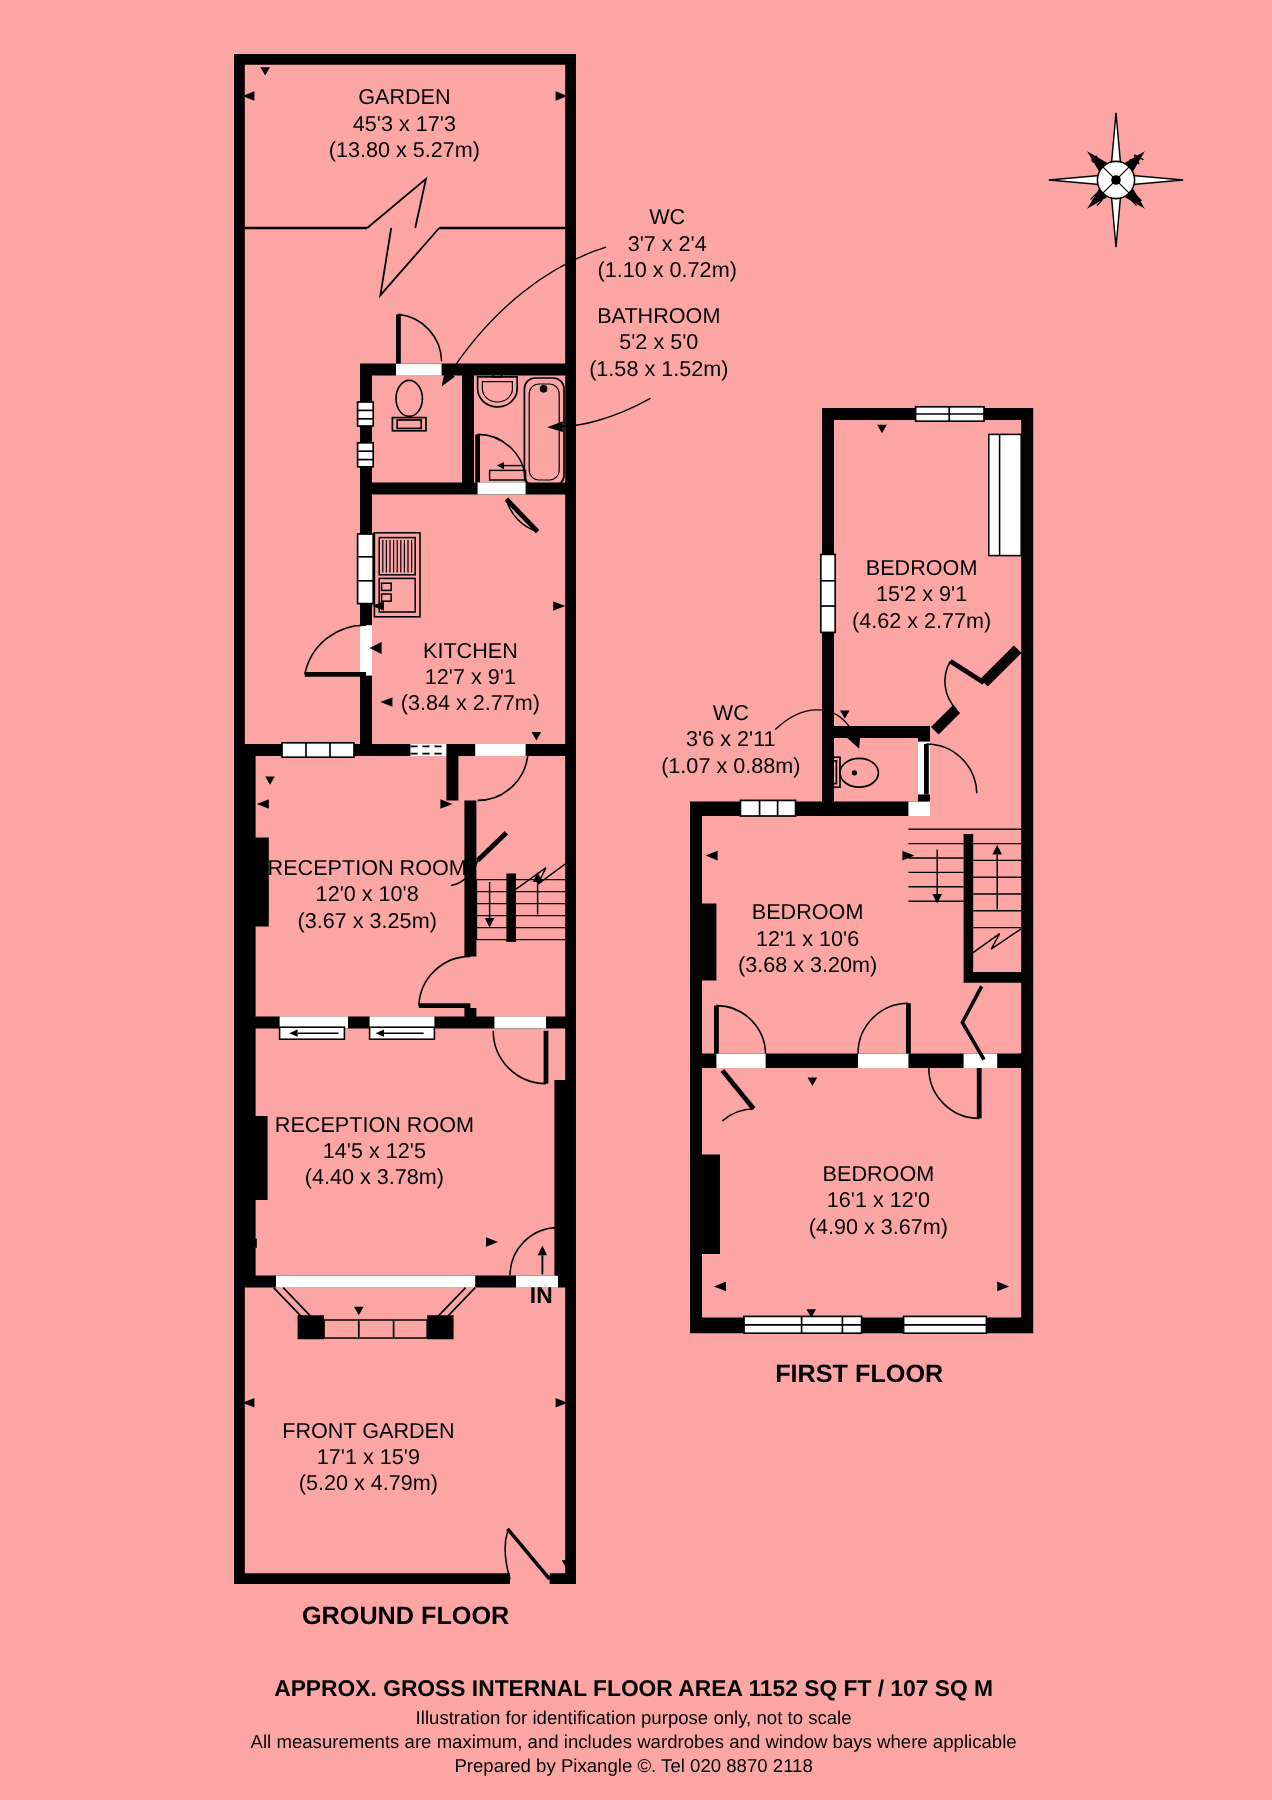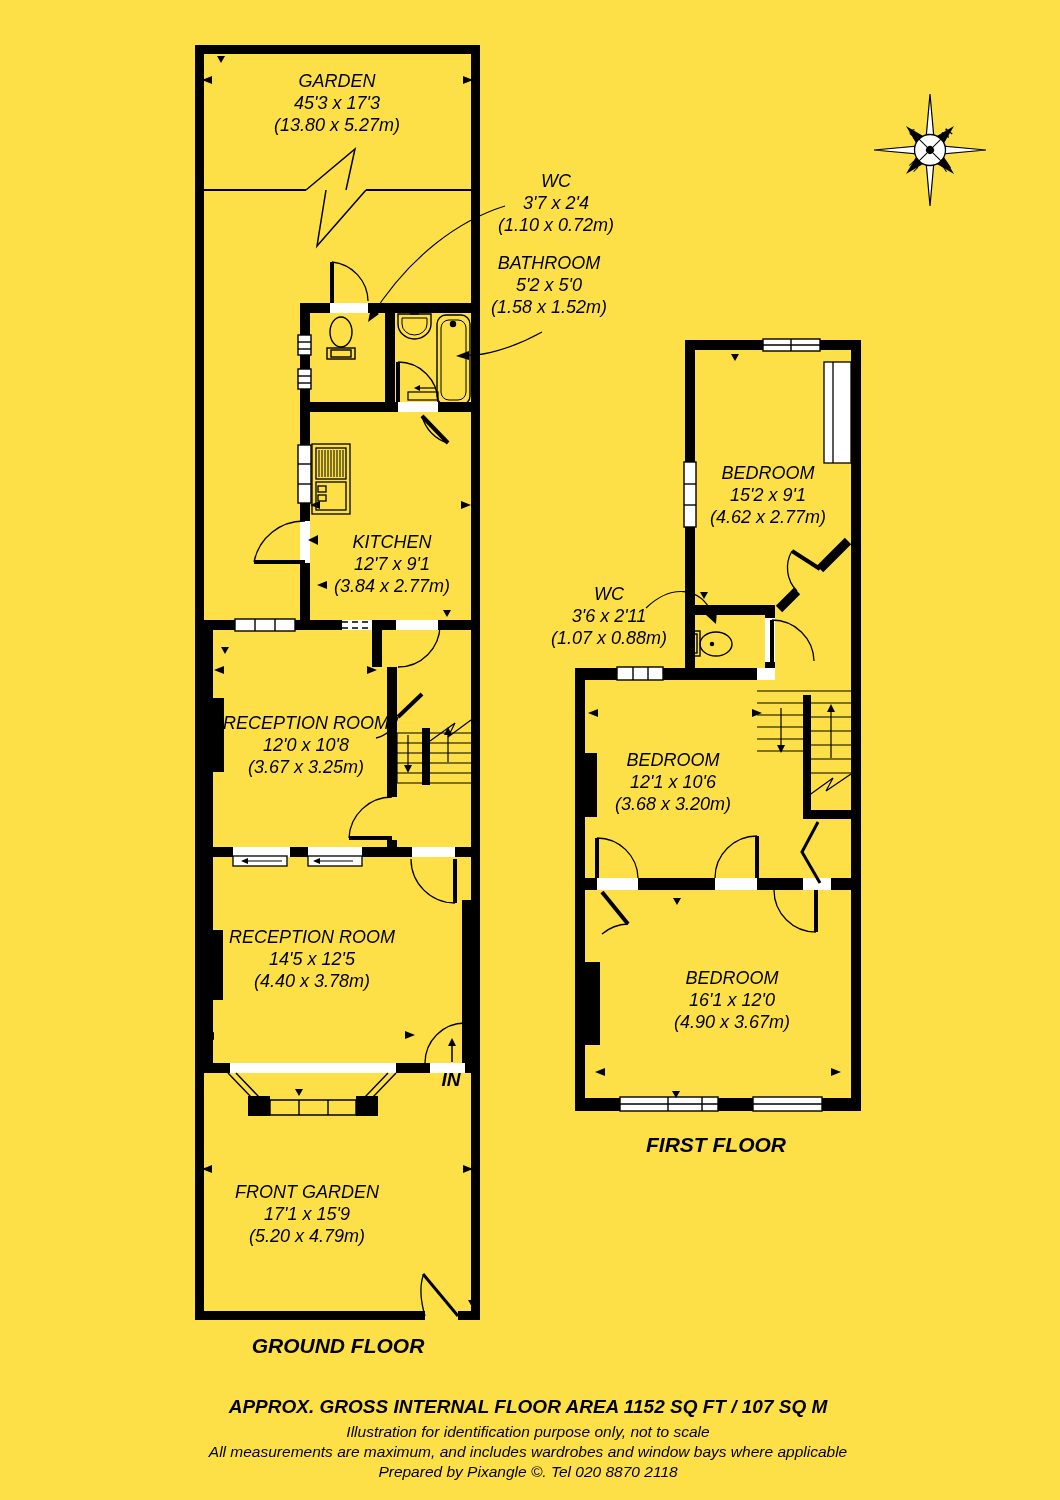--- a/index.html
+++ b/index.html
@@ -1,16 +1,16 @@
 <!DOCTYPE html>
 <html><head>
 <meta charset="utf-8">
 <style>
   html,body{margin:0;padding:0;background:#ffffff;}
-  .page{width:1060px;height:1500px;position:relative;background:#fde047;font-family:"Liberation Sans",sans-serif;font-style:italic;}
+  .page{width:1060px;height:1500px;position:relative;background:#fca5a5;font-family:"Liberation Sans",sans-serif;}
   svg{display:block;}
   text{fill:#000;}
   .room-name,.room-dim{font-size:18px;}
   .floor-label{font-size:21px;font-weight:bold;}
   .in-label{font-size:19px;font-weight:bold;}
   .footer-bold{font-size:19px;font-weight:bold;}
   .footer-small{font-size:15.5px;}
   .compass-letter{font-size:12px;}
 </style>
 </head>

